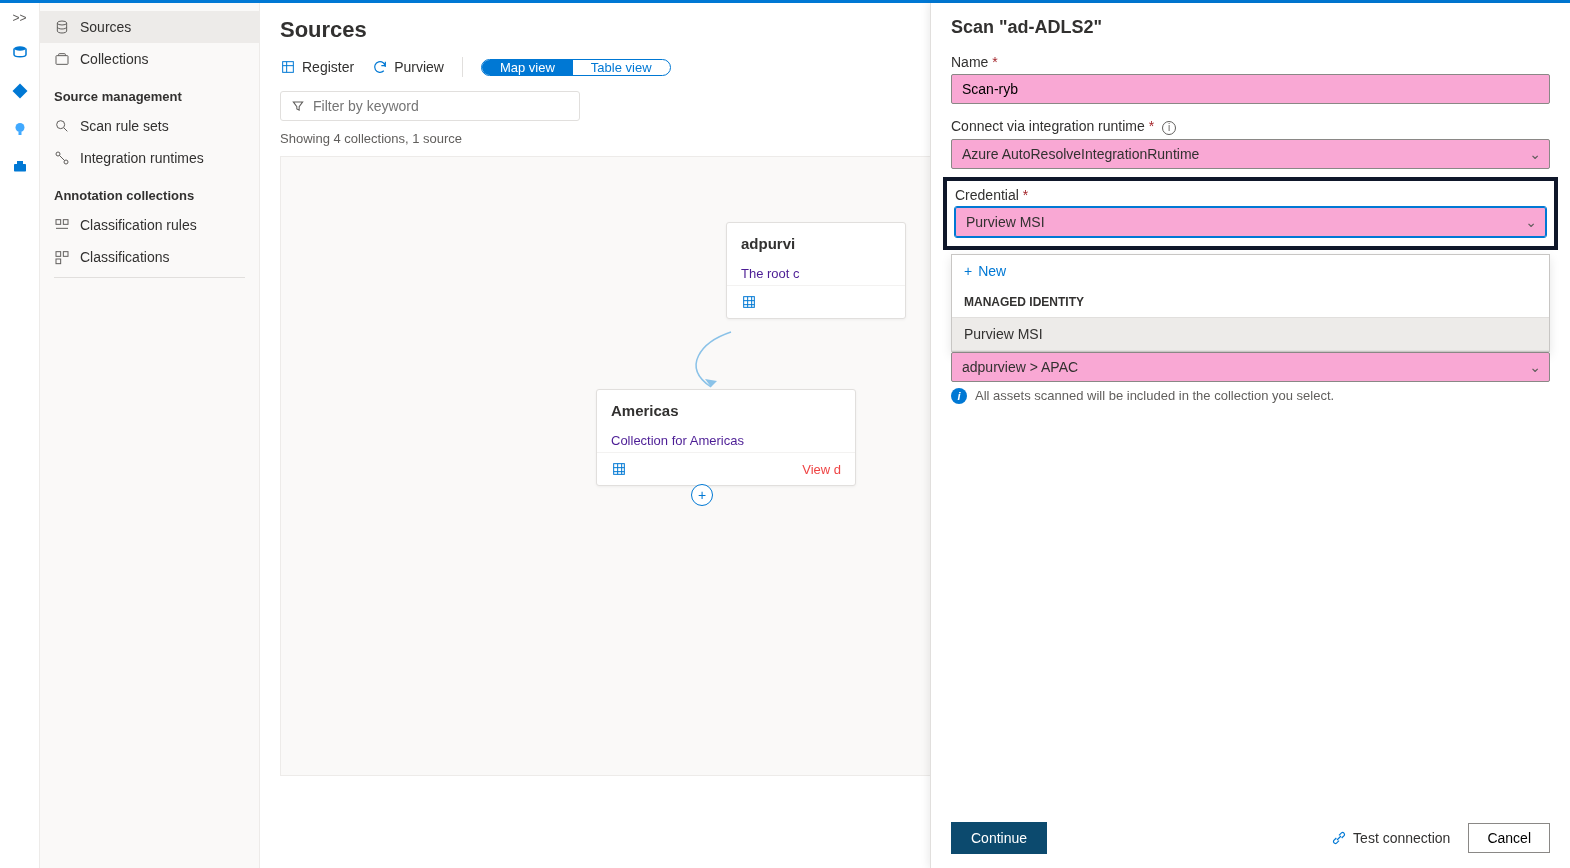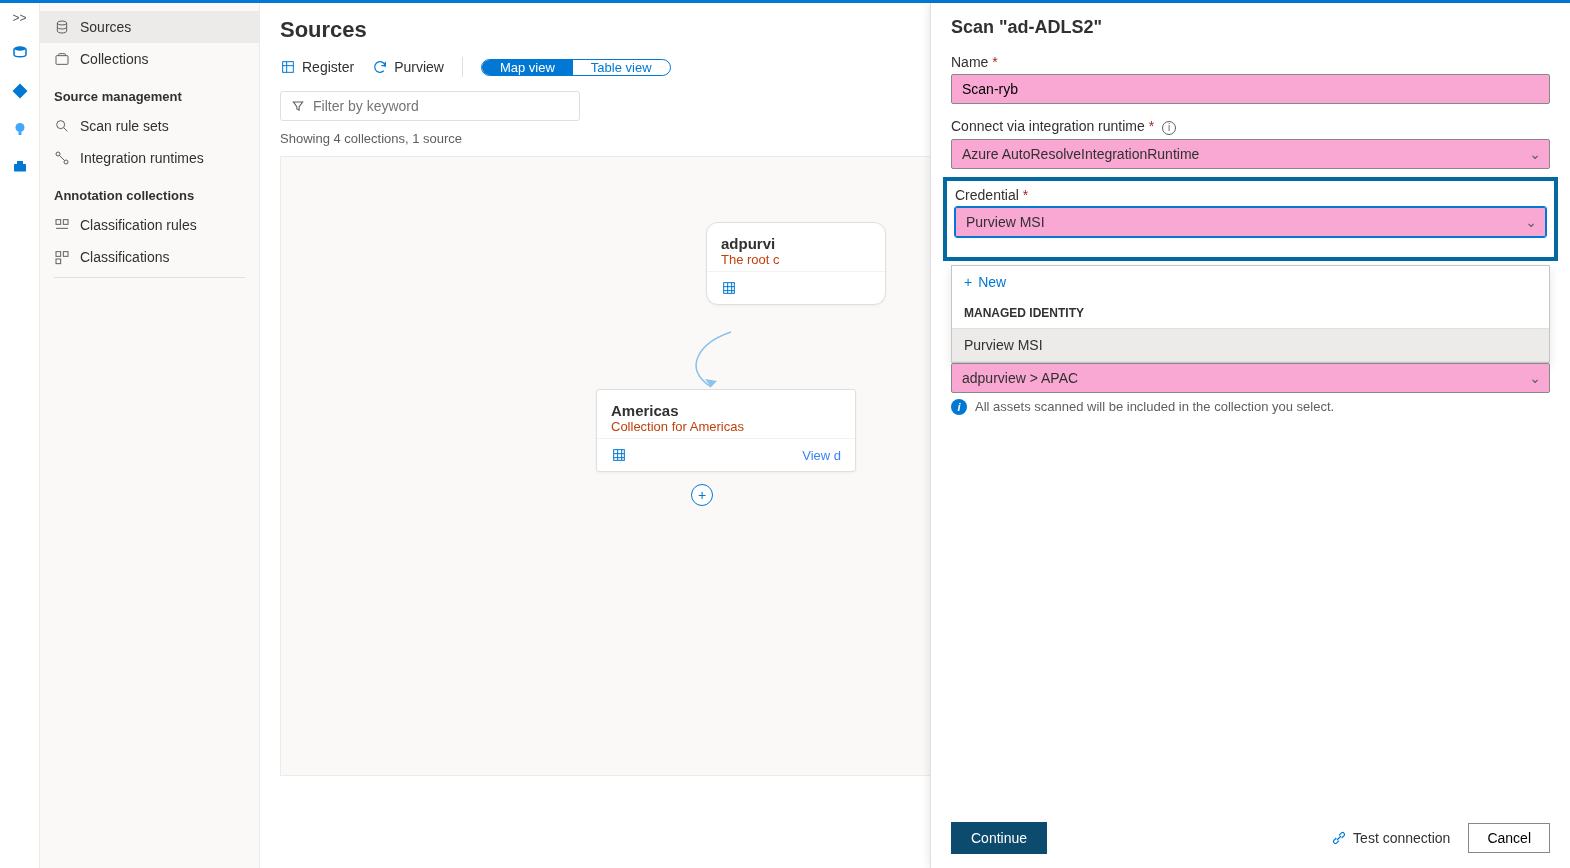--- a/index.html
+++ b/index.html
@@ -38,41 +38,41 @@
 .filterbox svg { width:14px; height:14px; }
 .filterbox input { border:none; outline:none; background:transparent; flex:1; font-size:14px; color:#be185d; }
 
 .countline { color:#605e5c; font-size:13px; margin-bottom:10px; }
 
 .canvas { background:#faf9f8; border:1px solid #edebe9; height: 620px; position: relative; overflow: hidden; }
 
 .card { position:absolute; background:#fff; border:1px solid #e1dfdd; border-radius:3px; box-shadow: 0 1px 3px rgba(0,0,0,0.05); width: 260px; }
 .card .chead { padding:12px 14px 4px; }
 .card .ctitle { font-weight:600; font-size:15px; }
-.card .csub { color:#c2410c; font-size:13px; margin-top:0; }
+.card .csub { color:#4c1d95; font-size:13px; margin-top:14px; }
 .card .cfoot { border-top:1px solid #f3f2f1; padding: 8px 14px; display:flex; align-items:center; justify-content:space-between; }
 .card .cfoot svg { width:16px; height:16px; color:#0078d4; }
-.card .cfoot a { color:#3b82f6; font-size:13px; text-decoration:none; }
+.card .cfoot a { color:#ef4444; font-size:13px; text-decoration:none; }
 
 .addbtn { position:absolute; width:22px; height:22px; border:1.5px solid #0078d4; border-radius:50%; display:flex; align-items:center; justify-content:center; color:#0078d4; font-size:14px; background:#fff; }
 
 .connector { position:absolute; }
 
 
 .panel { position:absolute; right:0; top:3px; bottom:0; width:640px; background:#fff; border-left:1px solid #e1dfdd; box-shadow: -2px 0 8px rgba(0,0,0,0.08); padding: 14px 20px; display:flex; flex-direction:column; }
 .panel h2 { font-size:18px; font-weight:600; margin-bottom: 16px; }
 .field { margin-bottom: 14px; }
 .field label { font-size:14px; display:block; margin-bottom:4px; }
 .req { color:#a4262c; }
 .field .info { display:inline-flex; width:14px; height:14px; border:1px solid #605e5c; border-radius:50%; font-size:10px; align-items:center; justify-content:center; color:#605e5c; margin-left:4px; }
 .txtinput, .dropdown { width:100%; border:1px solid #8a8886; border-radius:2px; padding: 6px 28px 6px 10px; font-size:14px; background:#f9a8d4; position:relative; }
 .dropdown .chev { position:absolute; right:8px; top:50%; transform:translateY(-50%); color:#605e5c; }
 .dropdown.focused { border:1px solid #0078d4; outline:1px solid #0078d4; }
 
-.highlight-box { border: 4px solid #0369a1; padding: 6px 8px 16px; margin: -6px -8px 6px; }
+.highlight-box { border: 4px solid #0f172a; padding: 6px 8px 5px; margin: -6px -8px 6px; }
 
 .dropdown-pop { border:1px solid #c8c6c4; background:#fff; box-shadow:0 4px 10px rgba(0,0,0,0.1); margin-top:-2px; }
 .dropdown-pop .newrow { padding:8px 12px; color:#0078d4; display:flex; align-items:center; gap:6px; cursor:pointer; }
 .dropdown-pop .grouplabel { padding:8px 12px; font-weight:600; font-size:12px; color:#323130; }
 .dropdown-pop .option { padding:8px 12px; cursor:pointer; }
 .dropdown-pop .option.selected { background:#edebe9; border-top:1px solid #e1dfdd; border-bottom:1px solid #e1dfdd; }
 
 .helprow { display:flex; align-items:center; gap:8px; color:#605e5c; font-size:13px; margin-top:6px; }
 .helprow .infoicon { width:16px; height:16px; background:#0078d4; color:#fff; border-radius:50%; display:flex; align-items:center; justify-content:center; font-size:11px; font-weight:bold; font-style:italic; }
 
@@ -194,21 +194,21 @@
     <div class="filterbox">
       <svg viewBox="0 0 24 24" fill="none" stroke="currentColor" stroke-width="1.8">
           <path d="M4 5h16l-6 8v6l-4-2v-4z"></path>
         </svg>
       <input placeholder="Filter by keyword" style="">
     </div>
 
     <div class="countline">Showing 4 collections, 1 source</div>
 
     <div class="canvas">
-      <div class="card" style="left:425px; top:65px; width:180px;border-radius:12px;">
+      <div class="card" style="left:445px; top:65px; width:180px;">
         <div class="chead">
           <div class="ctitle">adpurvi</div>
           <div class="csub">The root c</div>
         </div>
         <div class="cfoot">
           <svg viewBox="0 0 24 24" fill="none" stroke="currentColor" stroke-width="1.5">
               <rect x="4" y="4" width="16" height="16"></rect>
               <path d="M4 10h16M4 16h16M10 4v16M16 4v16"></path>
             </svg>
           <span></span>

